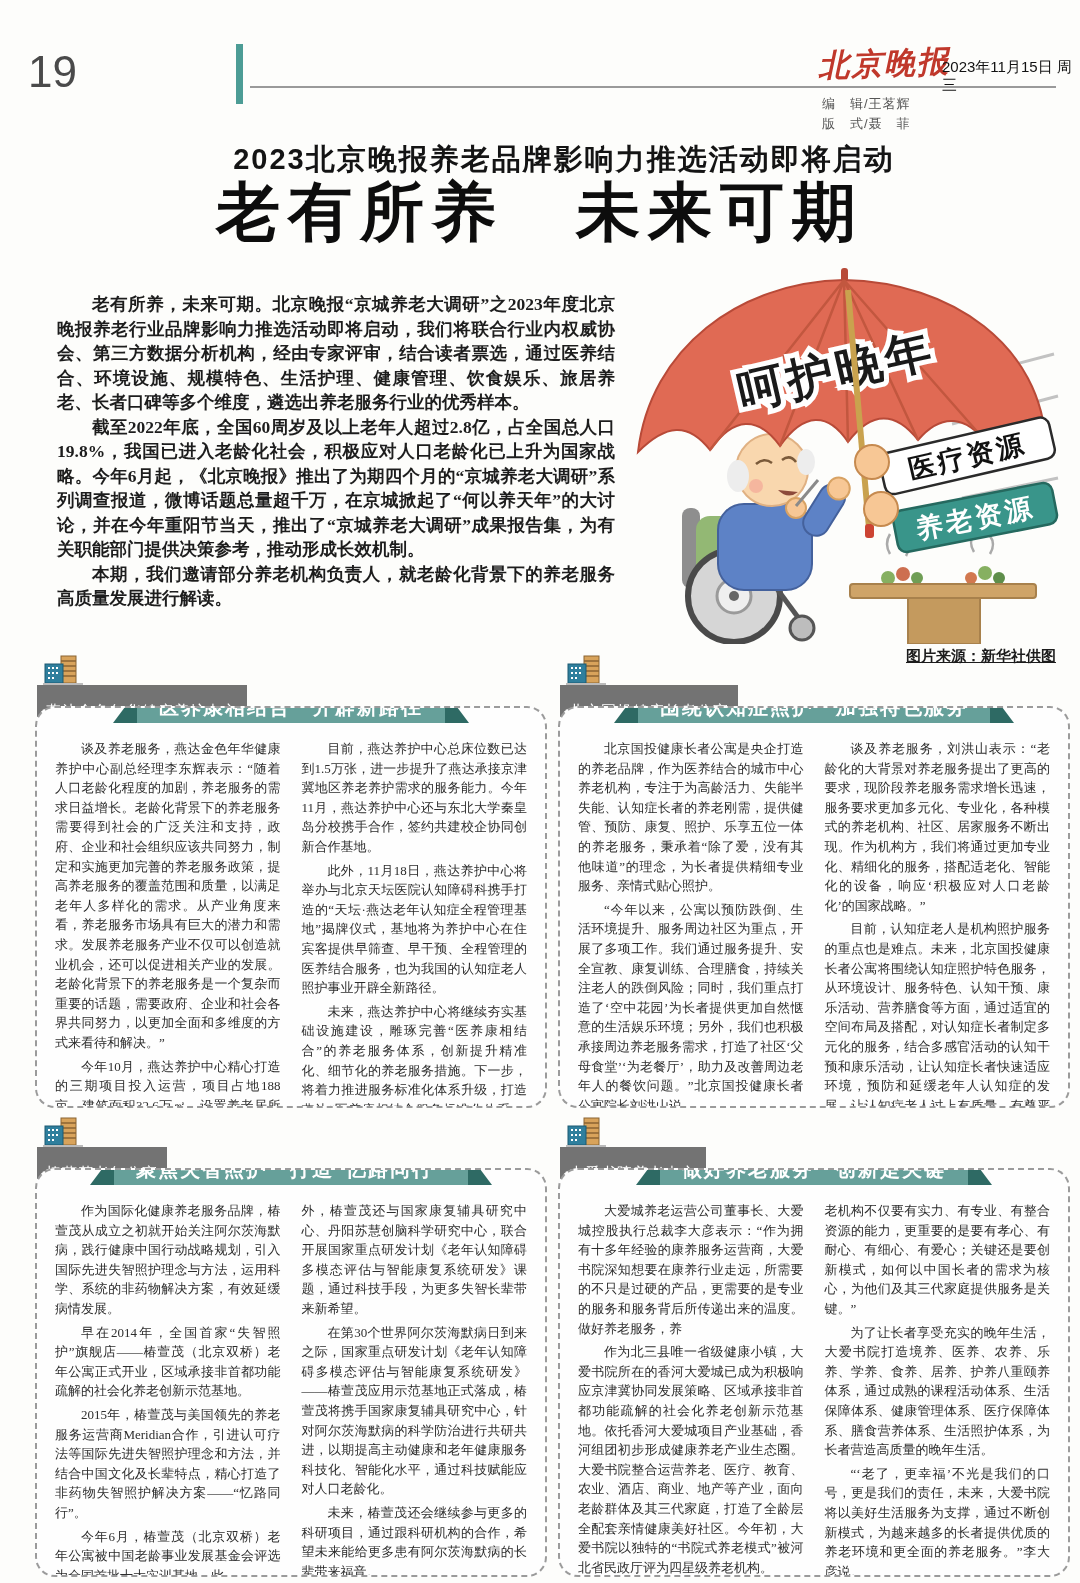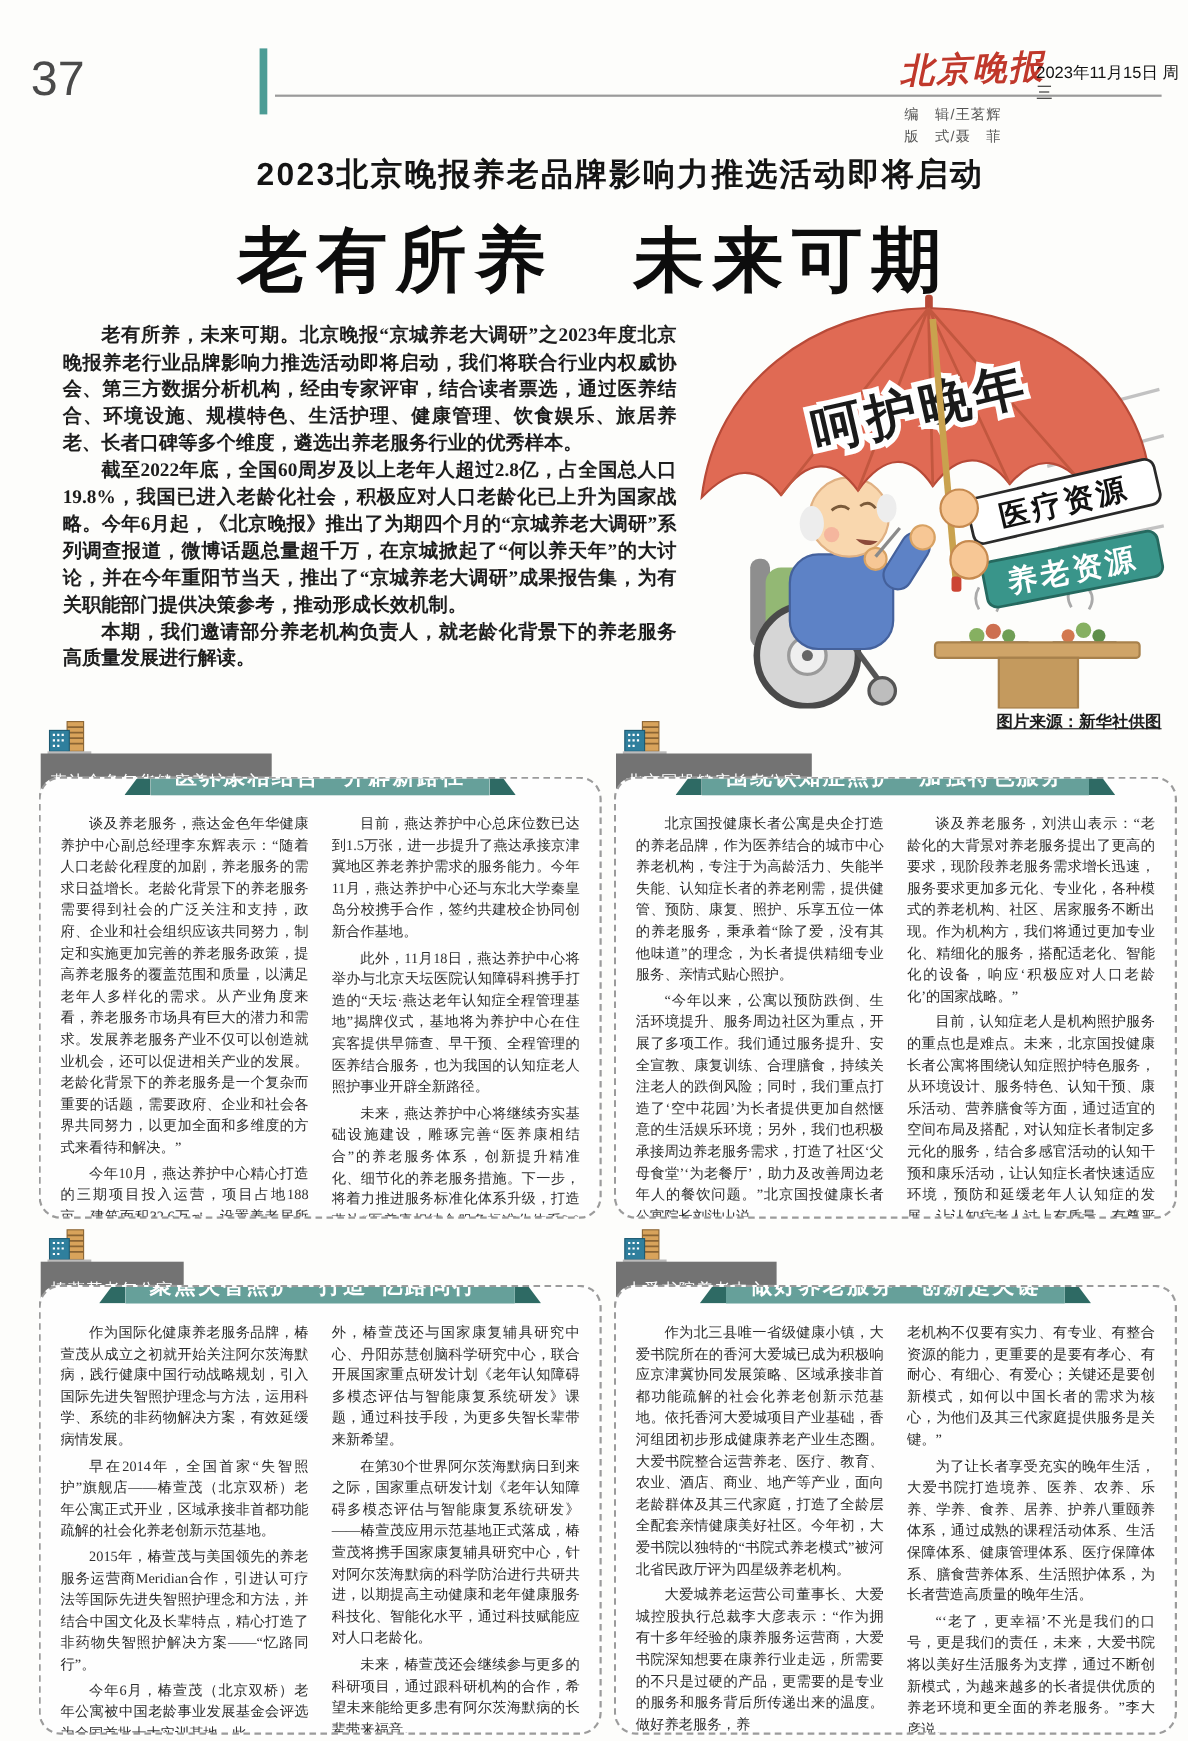--- a/index.html
+++ b/index.html
@@ -13,21 +13,21 @@
   .section-bar{position:absolute;left:236px;top:44px;width:7px;height:60px;background:#4c9c95;}
   .head-rule{position:absolute;left:250px;top:86px;width:806px;height:2px;background:#9a9a9a;}
   .masthead{position:absolute;left:818px;top:48px;font:bold italic 31px/1 "DejaVu Serif",serif;
         color:#c0382b;letter-spacing:2px;transform:rotate(-2deg);}
   .issue-date{position:absolute;left:942px;top:58px;font:15px/1.2 "Liberation Sans",sans-serif;color:#111;}
   .credit-lines{position:absolute;left:822px;top:94px;font:13px/20px "Liberation Sans",sans-serif;color:#555;letter-spacing:1px;}
 
   
   .headline{position:absolute;left:0;top:142px;width:100%;text-align:center;}
   .kicker{font:bold 29px/1.2 "Liberation Sans",sans-serif;color:#141414;letter-spacing:2px;padding-left:48px;}
-  .main-title{margin-top:24px;font:900 64px/1.1 "Liberation Sans",sans-serif;color:#0d0d0d;letter-spacing:8px;}
+  .main-title{margin-top:0;font:900 64px/1.1 "Liberation Sans",sans-serif;color:#0d0d0d;letter-spacing:8px;}
 
   
   .lead{position:absolute;left:57px;top:292px;width:558px;}
   .lead p{margin:0;font-size:17.5px;line-height:24.5px;text-align:justify;text-indent:2em;color:#1d1d1d;font-weight:bold;}
 
   
   .figure{position:absolute;left:622px;top:266px;width:438px;height:400px;}
   .figure svg{display:block;width:438px;height:378px;}
   .credit{position:absolute;right:4px;bottom:0;font:bold 15px "Liberation Sans",sans-serif;color:#1c1c1c;text-decoration:underline;}
 
@@ -54,21 +54,21 @@
   .cols{display:flex;gap:13px;}
   .col{flex:1;min-width:0;}
   .art{margin:4px;font-size:13px;line-height:19.6px;text-align:justify;color:#2d2d2d;text-indent:2em;}
   .art.cont{text-indent:0;}
 </style>
 </head>
 <body>
 
 <div class="page">
 
-  <div class="page-num">37</div>
+  <div class="page-num">19</div>
   <div class="section-bar"></div>
   <div class="head-rule"></div>
   <div class="masthead">北京晚报</div>
   <div class="issue-date">2023年11月15日 周三</div>
   <div class="credit-lines">
     <div>编　辑/王茗辉</div>
     <div>版　式/聂　菲</div>
   </div>
 
   <div class="headline">
@@ -232,22 +232,22 @@
       <path d="M18,6h15M18,11h15M18,16h15M18,21h15" stroke="#8a6433" stroke-width="1.5"></path>
       <rect x="2" y="9" width="18" height="19" fill="#2f7f9d" stroke="#1d5a72"></rect>
       <path d="M5,12h2v2H5z M9,12h2v2H9z M13,12h2v2h-2z M5,17h2v2H5z M9,17h2v2H9z M13,17h2v2h-2z M5,22h2v2H5z M9,22h2v2H9z" fill="#fff"></path>
       <rect x="0" y="28" width="40" height="3" fill="#bbb"></rect>
     </svg>
     <div class="tab-label">大爱书院养老中心</div>
     <div class="box">
       <div class="ribbon">做好养老服务　创新是关键</div>
       <div class="cols">
         <div class="col">
+          <p class="art">大爱城养老运营公司董事长、大爱城控股执行总裁李大彦表示：“作为拥有十多年经验的康养服务运营商，大爱书院深知想要在康养行业走远，所需要的不只是过硬的产品，更需要的是专业的服务和服务背后所传递出来的温度。做好养老服务，养</p>
           <p class="art">作为北三县唯一省级健康小镇，大爱书院所在的香河大爱城已成为积极响应京津冀协同发展策略、区域承接非首都功能疏解的社会化养老创新示范基地。依托香河大爱城项目产业基础，香河组团初步形成健康养老产业生态圈。大爱书院整合运营养老、医疗、教育、农业、酒店、商业、地产等产业，面向老龄群体及其三代家庭，打造了全龄层全配套亲情健康美好社区。今年初，大爱书院以独特的“书院式养老模式”被河北省民政厅评为四星级养老机构。</p>
-          <p class="art">大爱城养老运营公司董事长、大爱城控股执行总裁李大彦表示：“作为拥有十多年经验的康养服务运营商，大爱书院深知想要在康养行业走远，所需要的不只是过硬的产品，更需要的是专业的服务和服务背后所传递出来的温度。做好养老服务，养</p>
         </div>
         <div class="col">
           <p class="art cont">老机构不仅要有实力、有专业、有整合资源的能力，更重要的是要有孝心、有耐心、有细心、有爱心；关键还是要创新模式，如何以中国长者的需求为核心，为他们及其三代家庭提供服务是关键。”</p>
           <p class="art">为了让长者享受充实的晚年生活，大爱书院打造境养、医养、农养、乐养、学养、食养、居养、护养八重颐养体系，通过成熟的课程活动体系、生活保障体系、健康管理体系、医疗保障体系、膳食营养体系、生活照护体系，为长者营造高质量的晚年生活。</p>
           <p class="art">“‘老了，更幸福’不光是我们的口号，更是我们的责任，未来，大爱书院将以美好生活服务为支撑，通过不断创新模式，为越来越多的长者提供优质的养老环境和更全面的养老服务。”李大彦说。</p>
         </div>
       </div>
     </div>
   </section>
 

